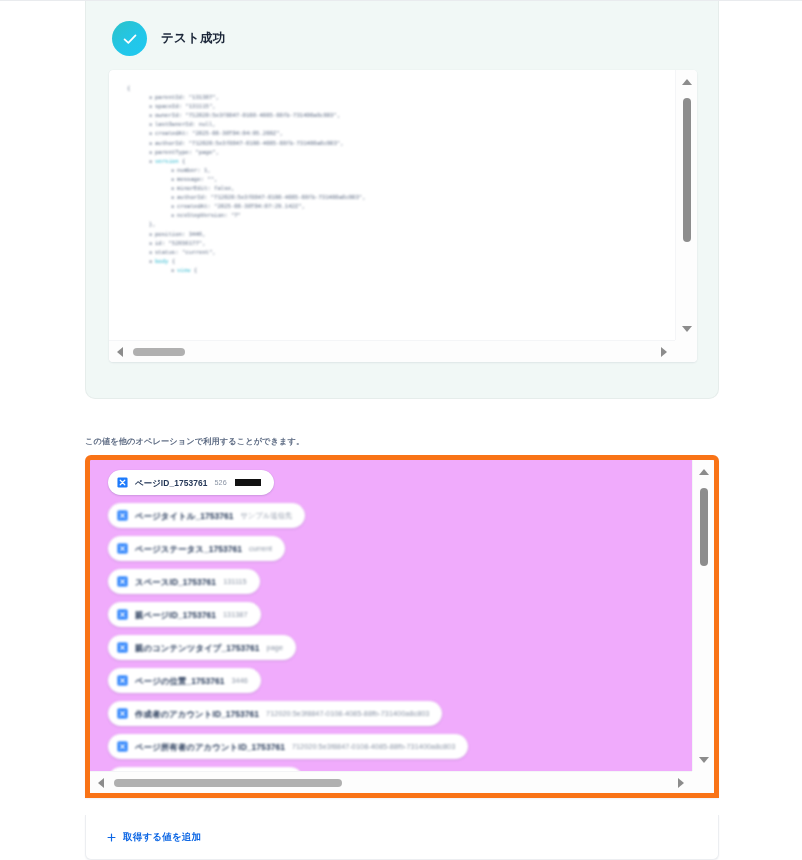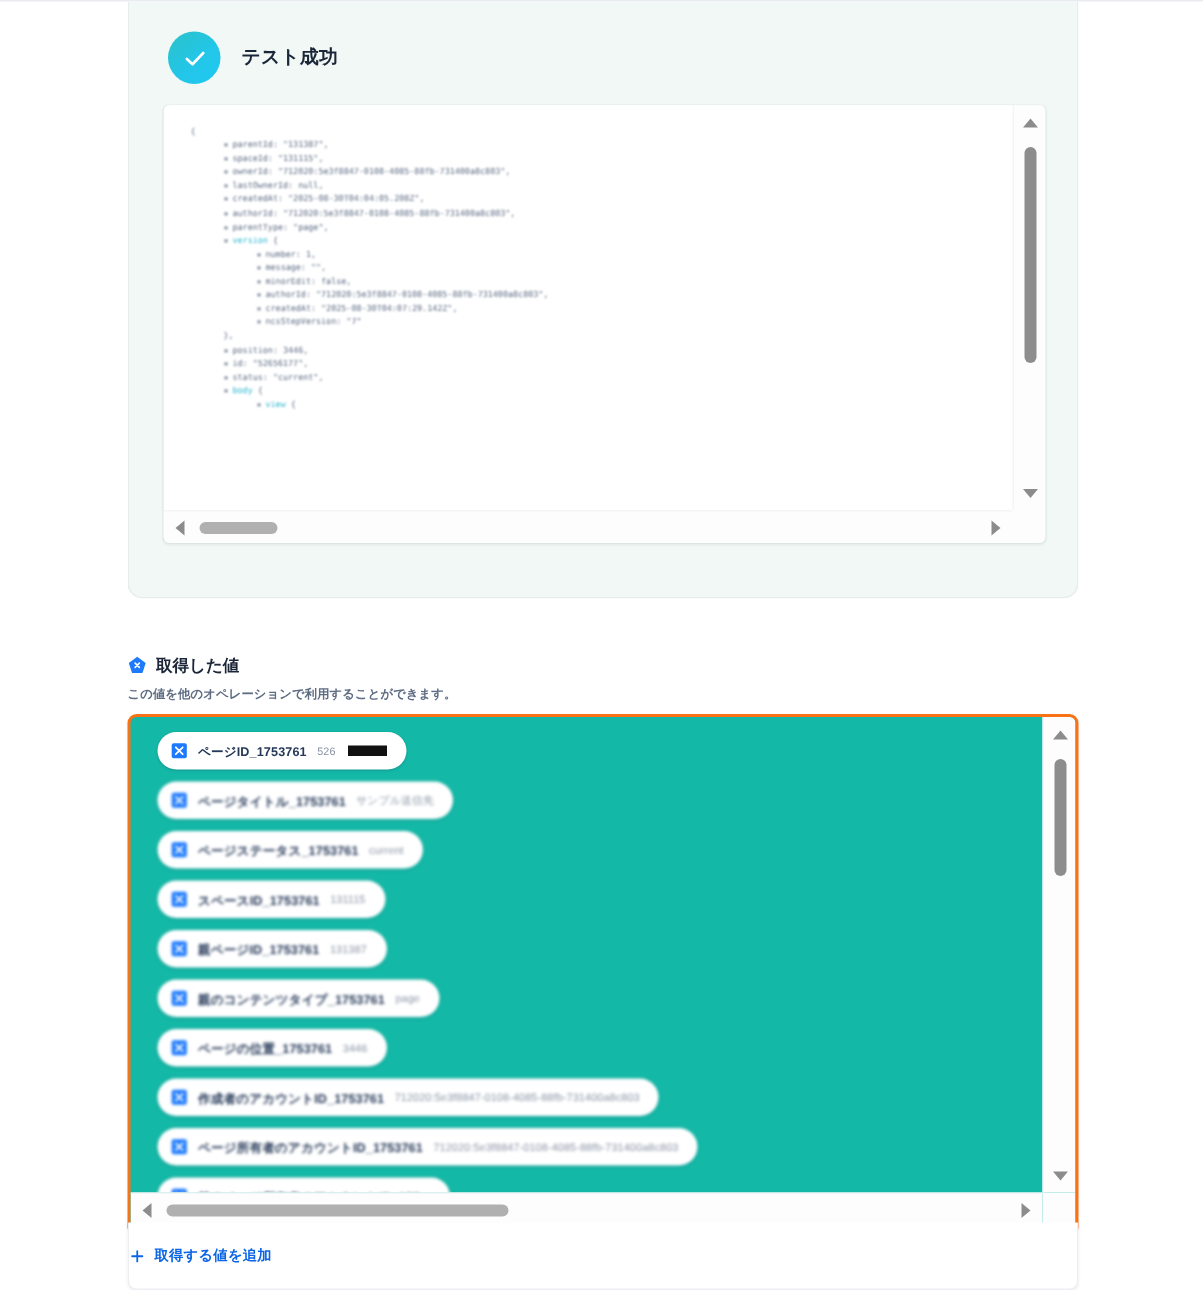--- a/index.html
+++ b/index.html
@@ -191,22 +191,22 @@
     color: #5e6c84;
     margin: 0 0 8px 0;
     letter-spacing: .1px;
     font-weight: bold;
   }
 
   .values-panel {
     position: relative;
     width: 634px;
     height: 343px;
-    background: #14b8a6;
-    border: 2px solid #f97316;
+    background: #f0abfc;
+    border: 5px solid #f97316;
     border-radius: 6px 6px 0 0;
     box-shadow: 0 1px 2px rgba(23,43,77,.06);
     overflow: hidden;
   }
   .chips-viewport {
     position: absolute;
     left: 0; top: 0;
     right: 22px; bottom: 22px;
     overflow: hidden;
     padding: 10px 0 0 18px;
@@ -260,20 +260,21 @@
     left: 85px;
     top: 815px;
     width: 634px;
     height: 45px;
     background: #ffffff;
     border: 1px solid #eceef1;
     border-top: none;
     border-radius: 0 0 6px 6px;
     display: flex;
     align-items: center;
+    padding-left: 20px;
     box-shadow: 0 1px 2px rgba(23,43,77,.06);
   }
   .add-btn {
     display: inline-flex;
     align-items: center;
     gap: 6px;
     background: none;
     border: none;
     padding: 0;
     cursor: pointer;
@@ -342,27 +343,20 @@
         <span class="arrow-l"></span>
         <span class="thumb" style="left:24px;width:52px;"></span>
         <span class="arrow-r"></span>
       </div>
       <div class="corner-sq"></div>
     </div>
   </section>
 
   <section class="values-section">
 
-    <div class="values-head">
-      <svg class="pentagon-icon" viewBox="0 0 24 24">
-        <path d="M12 1.6 L22.4 9.1 L18.4 21.6 L5.6 21.6 L1.6 9.1 Z" fill="#1d7afc"></path>
-        <path d="M9.4 9.4 L14.6 14.6 M14.6 9.4 L9.4 14.6" stroke="#ffffff" stroke-width="2" stroke-linecap="round"></path>
-      </svg>
-      <span class="values-head-title">取得した値</span>
-    </div>
 
     <p class="values-sub">この値を他のオペレーションで利用することができます。</p>
 
     <div class="values-panel">
       <div class="chips-viewport">
         <div id="chips-host">
             <div class="chip-row"><div class="chip">
                 <svg viewBox="0 0 24 24" class="chip-ico">
                   <rect x="1" y="1" width="22" height="22" rx="3" fill="#1d7afc"></rect>
                   <path d="M7 7 L17 17 M17 7 L7 17" stroke="#ffffff" stroke-width="2.6" stroke-linecap="round"></path>

